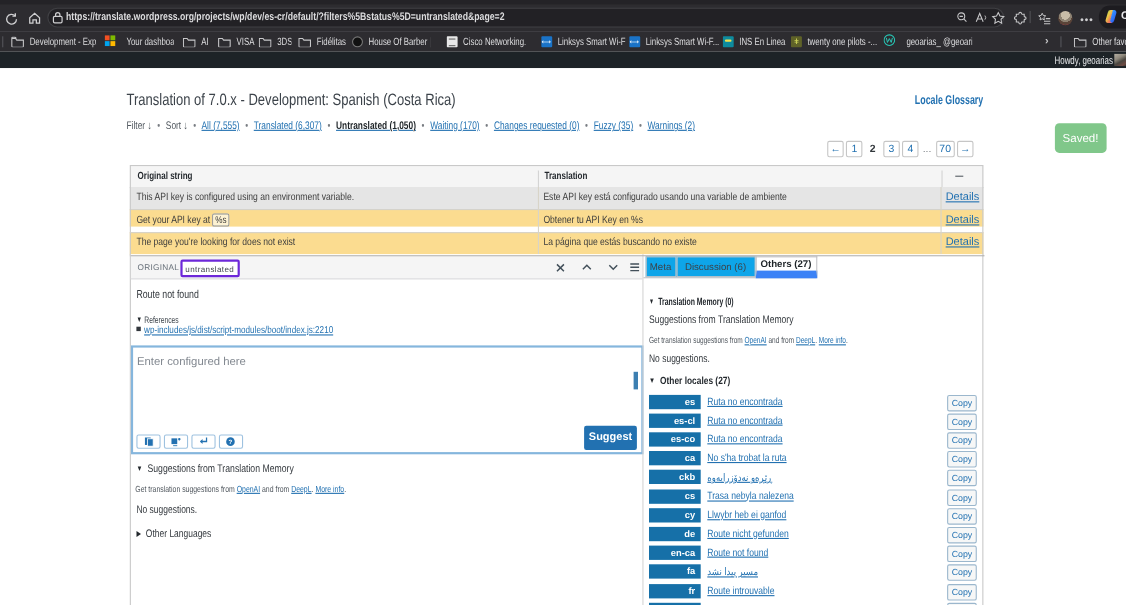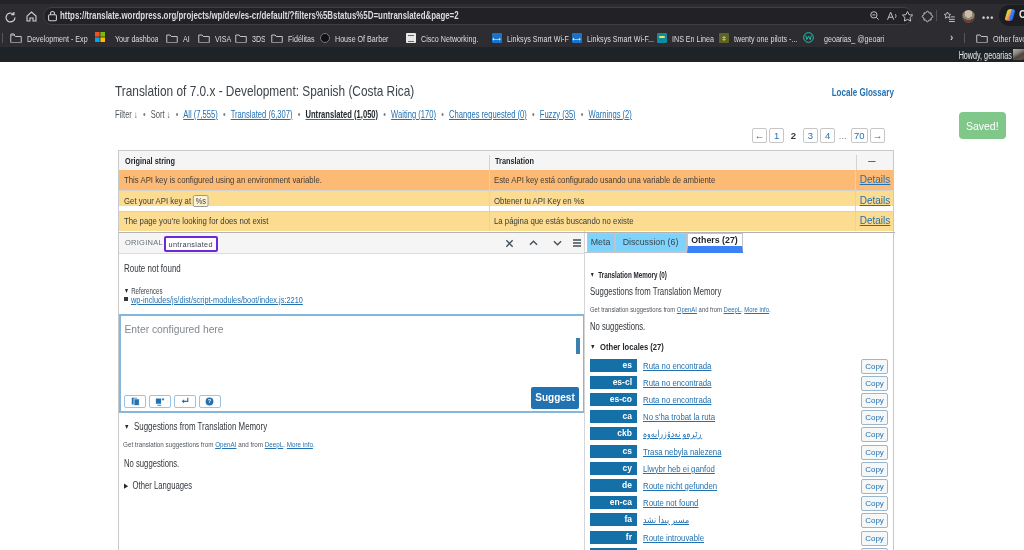--- a/index.html
+++ b/index.html
@@ -58,21 +58,21 @@
 #placeholder{position:absolute;left:5.5px;top:92.5px;font-size:10.3px;color:#828890;}
 #thumb{position:absolute;left:457px;top:107px;width:4px;height:16px;background:#3c7fb1;}
 .tbtn{position:absolute;top:163.5px;width:22px;height:13.5px;border:1px solid #9ec2e0;border-radius:2px;background:#fff;display:flex;align-items:center;justify-content:center;box-sizing:border-box;}
 #suggest{position:absolute;left:412px;top:155.5px;width:48px;height:22px;background:#2271b1;border-radius:2px;color:#fff;font-weight:700;font-size:10px;display:flex;align-items:center;justify-content:center;}
 #sugtm{position:absolute;left:4.5px;top:189.5px;font-size:10px;color:#32373c;transform:scaleX(0.79);transform-origin:0 0;}
 #gettr{position:absolute;left:4px;top:209px;font-size:8px;color:#50575e;transform:scaleX(0.785);transform-origin:0 0;white-space:nowrap;}
 #nosug{position:absolute;left:4.5px;top:226.5px;font-size:10px;color:#32373c;transform:scaleX(0.77);transform-origin:0 0;}
 #otherlang{position:absolute;left:4.5px;top:249px;font-size:10px;color:#32373c;transform:scaleX(0.77);transform-origin:0 0;}
 
 #sidebar{position:absolute;left:466px;top:0;width:310px;height:319px;}
-.tab{position:absolute;top:1.5px;height:19px;box-sizing:border-box;border:1px solid #c3c4c7;background:#7dd3fc;color:#3c434a;font-size:8.8px;display:flex;align-items:center;justify-content:center;}
+.tab{position:absolute;top:1.5px;height:19px;box-sizing:border-box;border:1px solid #c3c4c7;background:#0ea5e9;color:#3c434a;font-size:8.8px;display:flex;align-items:center;justify-content:center;}
 #tabline{position:absolute;left:0;top:20.5px;width:157px;height:1px;background:#c3c4c7;}
 #tab3{background:#fff;font-weight:700;color:#1d2327;border-bottom:7px solid #3b82f6;z-index:2;height:20px;}
 .side{left:4.5px;position:absolute;white-space:nowrap;}
 #tmh{top:38px;font-size:9.5px;font-weight:700;color:#23282d;transform:scaleX(0.66);transform-origin:0 0;}
 #sugtm2{top:55px;font-size:10px;color:#32373c;transform:scaleX(0.78);transform-origin:0 0;}
 #gettr2{top:73.5px;font-size:8px;color:#50575e;transform:scaleX(0.74);transform-origin:0 0;}
 #nosug2{top:90px;font-size:10px;color:#32373c;transform:scaleX(0.77);transform-origin:0 0;}
 #olh{top:109.5px;font-size:9.5px;font-weight:700;color:#23282d;transform:scaleX(0.8);transform-origin:0 0;}
 .lrow{position:absolute;left:5px;width:305px;height:17.2px;}
 .badge{position:absolute;left:0;top:0;width:47px;height:13px;background:#1670a8;color:#fff;font-size:8.5px;font-weight:700;text-align:right;line-height:13px;padding-right:5px;box-sizing:border-box;}
@@ -246,21 +246,21 @@
         <div class="pbox">→</div>
     </div>
     <div id="tbl">
       <div id="thead">
         <div style="left:5.5px">Original string</div>
         <div style="left:375.5px">Translation</div>
         <div style="left:737.5px;width:39px;text-align:center;color:#50575e">—</div>
         <div class="colsep" style="left:370px"></div>
         <div class="colsep" style="left:736.5px"></div>
       </div>
-      <div class="trow" style="top:19.5px;height:20.5px;background:#fdba74;">
+      <div class="trow" style="top:19.5px;height:20.5px;background:#e5e5e5;">
         <div class="c1">This API key is configured using an environment variable.</div>
         <div class="c2">Este API key está configurado usando una variable de ambiente</div>
         <div class="c3"><a>Details</a></div>
       </div>
       <div class="trow" style="top:40px;height:16px;background:#fbdc90;">
         <div class="c1">Get your API key at <span style="border:1px solid #8c8f94;border-radius:2px;padding:0 2px;background:#fdf2d2;font-size:9px;">%s</span></div>
         <div class="c2">Obtener tu API Key en %s</div>
         <div class="c3"><a>Details</a></div>
       </div>
       <div class="trow" style="top:60.5px;height:21.5px;background:#fbdc90;">

